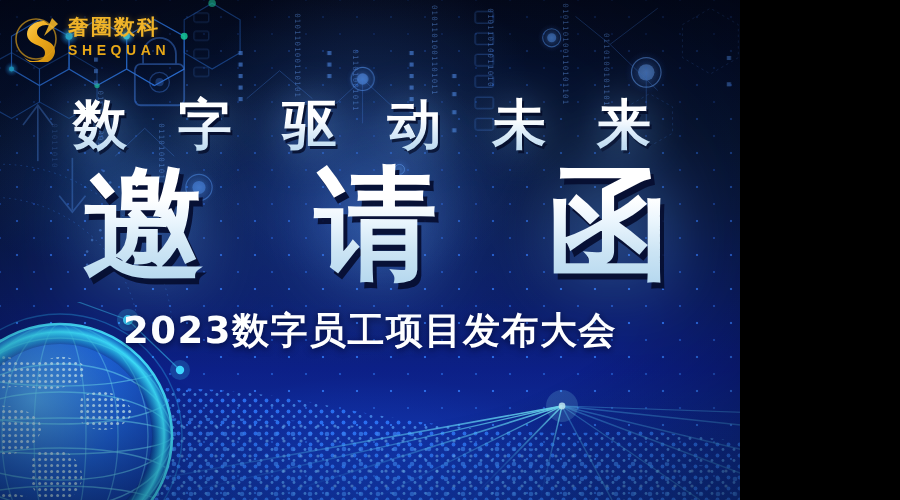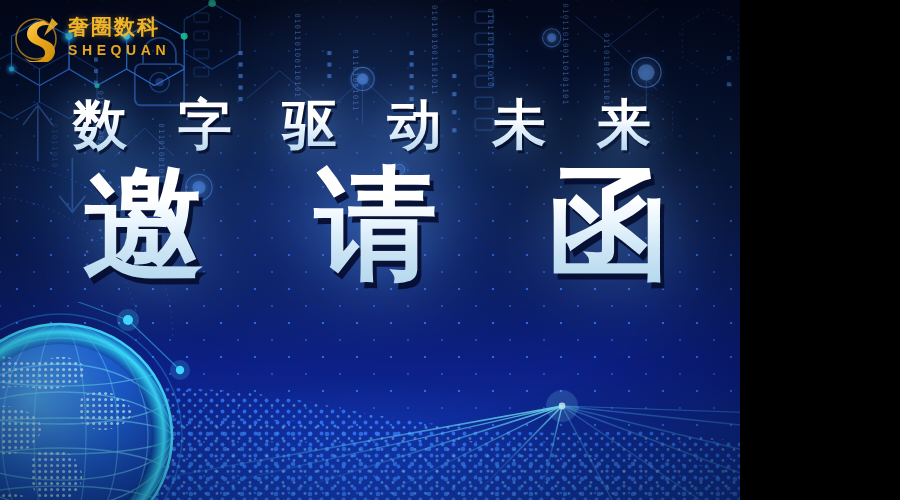--- a/index.html
+++ b/index.html
@@ -410,15 +410,16 @@
     </svg>
     <div class="words">
       <span class="cn cjk">奢圈数科</span>
       <span class="en">SHEQUAN</span>
     </div>
   </div>
 
   <div id="textwrap">
     <div id="kicker" class="cjk">数 字 驱 动 未 来</div>
     <div id="headline" class="cjk">邀 请 函</div>
+    <div id="subtitle" class="cjk">2023数字员工项目发布大会</div>
   </div>
 
 </div>
 
 </body></html>

